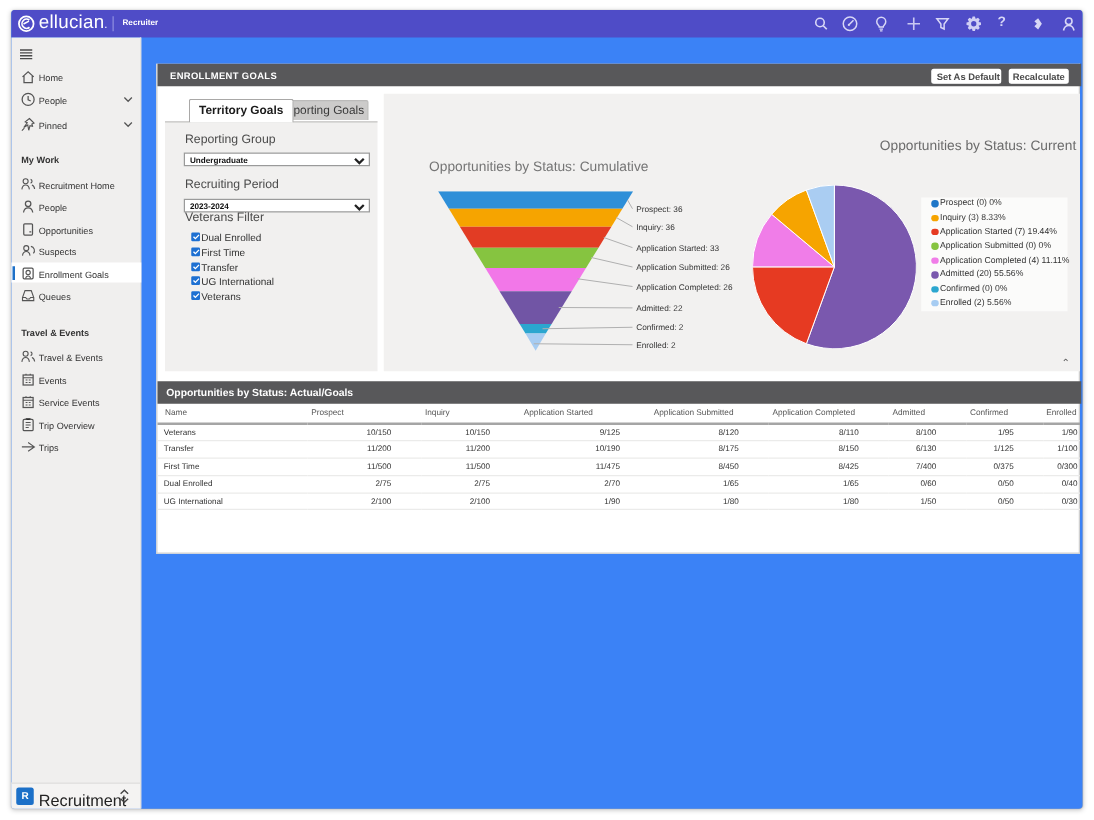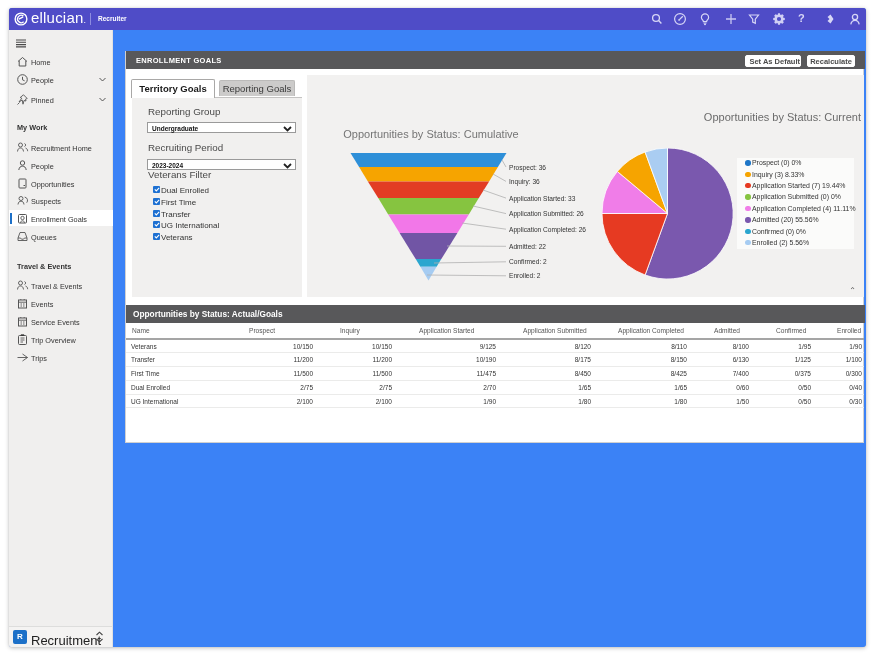--- a/index.html
+++ b/index.html
@@ -28,21 +28,21 @@
 #panel { position:absolute; left:116px; top:43px; width:739px; height:392px; background:#fff;
   border:1px solid #d0d0d0; border-top:none; }
 .darkbar { position:absolute; left:0; width:739px; height:18px; background:#58585a; color:#fff; font-weight:bold; }
 #bar1 { top:0; }
 #bar1 .t { position:absolute; left:10px; top:5px; font-size:7.5px; letter-spacing:0.3px; }
 .hbtn { position:absolute; top:4px; height:12px; background:#fff; border:1px solid #fff; border-radius:2px;
   font-size:7.5px; font-weight:bold; color:#4a4a4a; text-align:center; line-height:12px; }
 #btn1 { left:619px; width:56px;text-align:right; }
 #btn2 { left:681px; width:48px; }
 
-#tab1 { position:absolute; left:5px; top:28px; width:84px; height:19px; background:#fff;
+#tab1 { position:absolute; left:25px; top:28px; width:84px; height:19px; background:#fff;
   border:1px solid #a9a8a7; border-bottom:none; border-radius:2px 2px 0 0; z-index:3;
   font-size:9.5px; font-weight:bold; color:#1a1a1a; text-align:center; line-height:18px; }
 #tab2 { position:absolute; left:93px; top:29px; width:76px; height:16px; background:#cccbca;
   border:1px solid #bbbab9; border-bottom:none; border-radius:2px 2px 0 0; z-index:2;
   font-size:9.5px; color:#3a3a3a; text-align:center; line-height:15px; }
 
 #formpanel { position:absolute; left:6px; top:46px; width:170px; height:200px; background:#f1f0ef; border-top:1px solid #c4c3c2; }
 #formpanel .flabel { position:absolute; left:16px; font-size:9.8px; color:#4a4a4a; }
 .sel { position:absolute; left:15px; width:149px; height:11px; background:#fff; border:1px solid #9a9a9a; }
 .sel .v { position:absolute; left:4px; top:2px; font-size:6.5px; font-weight:bold; color:#111; }

